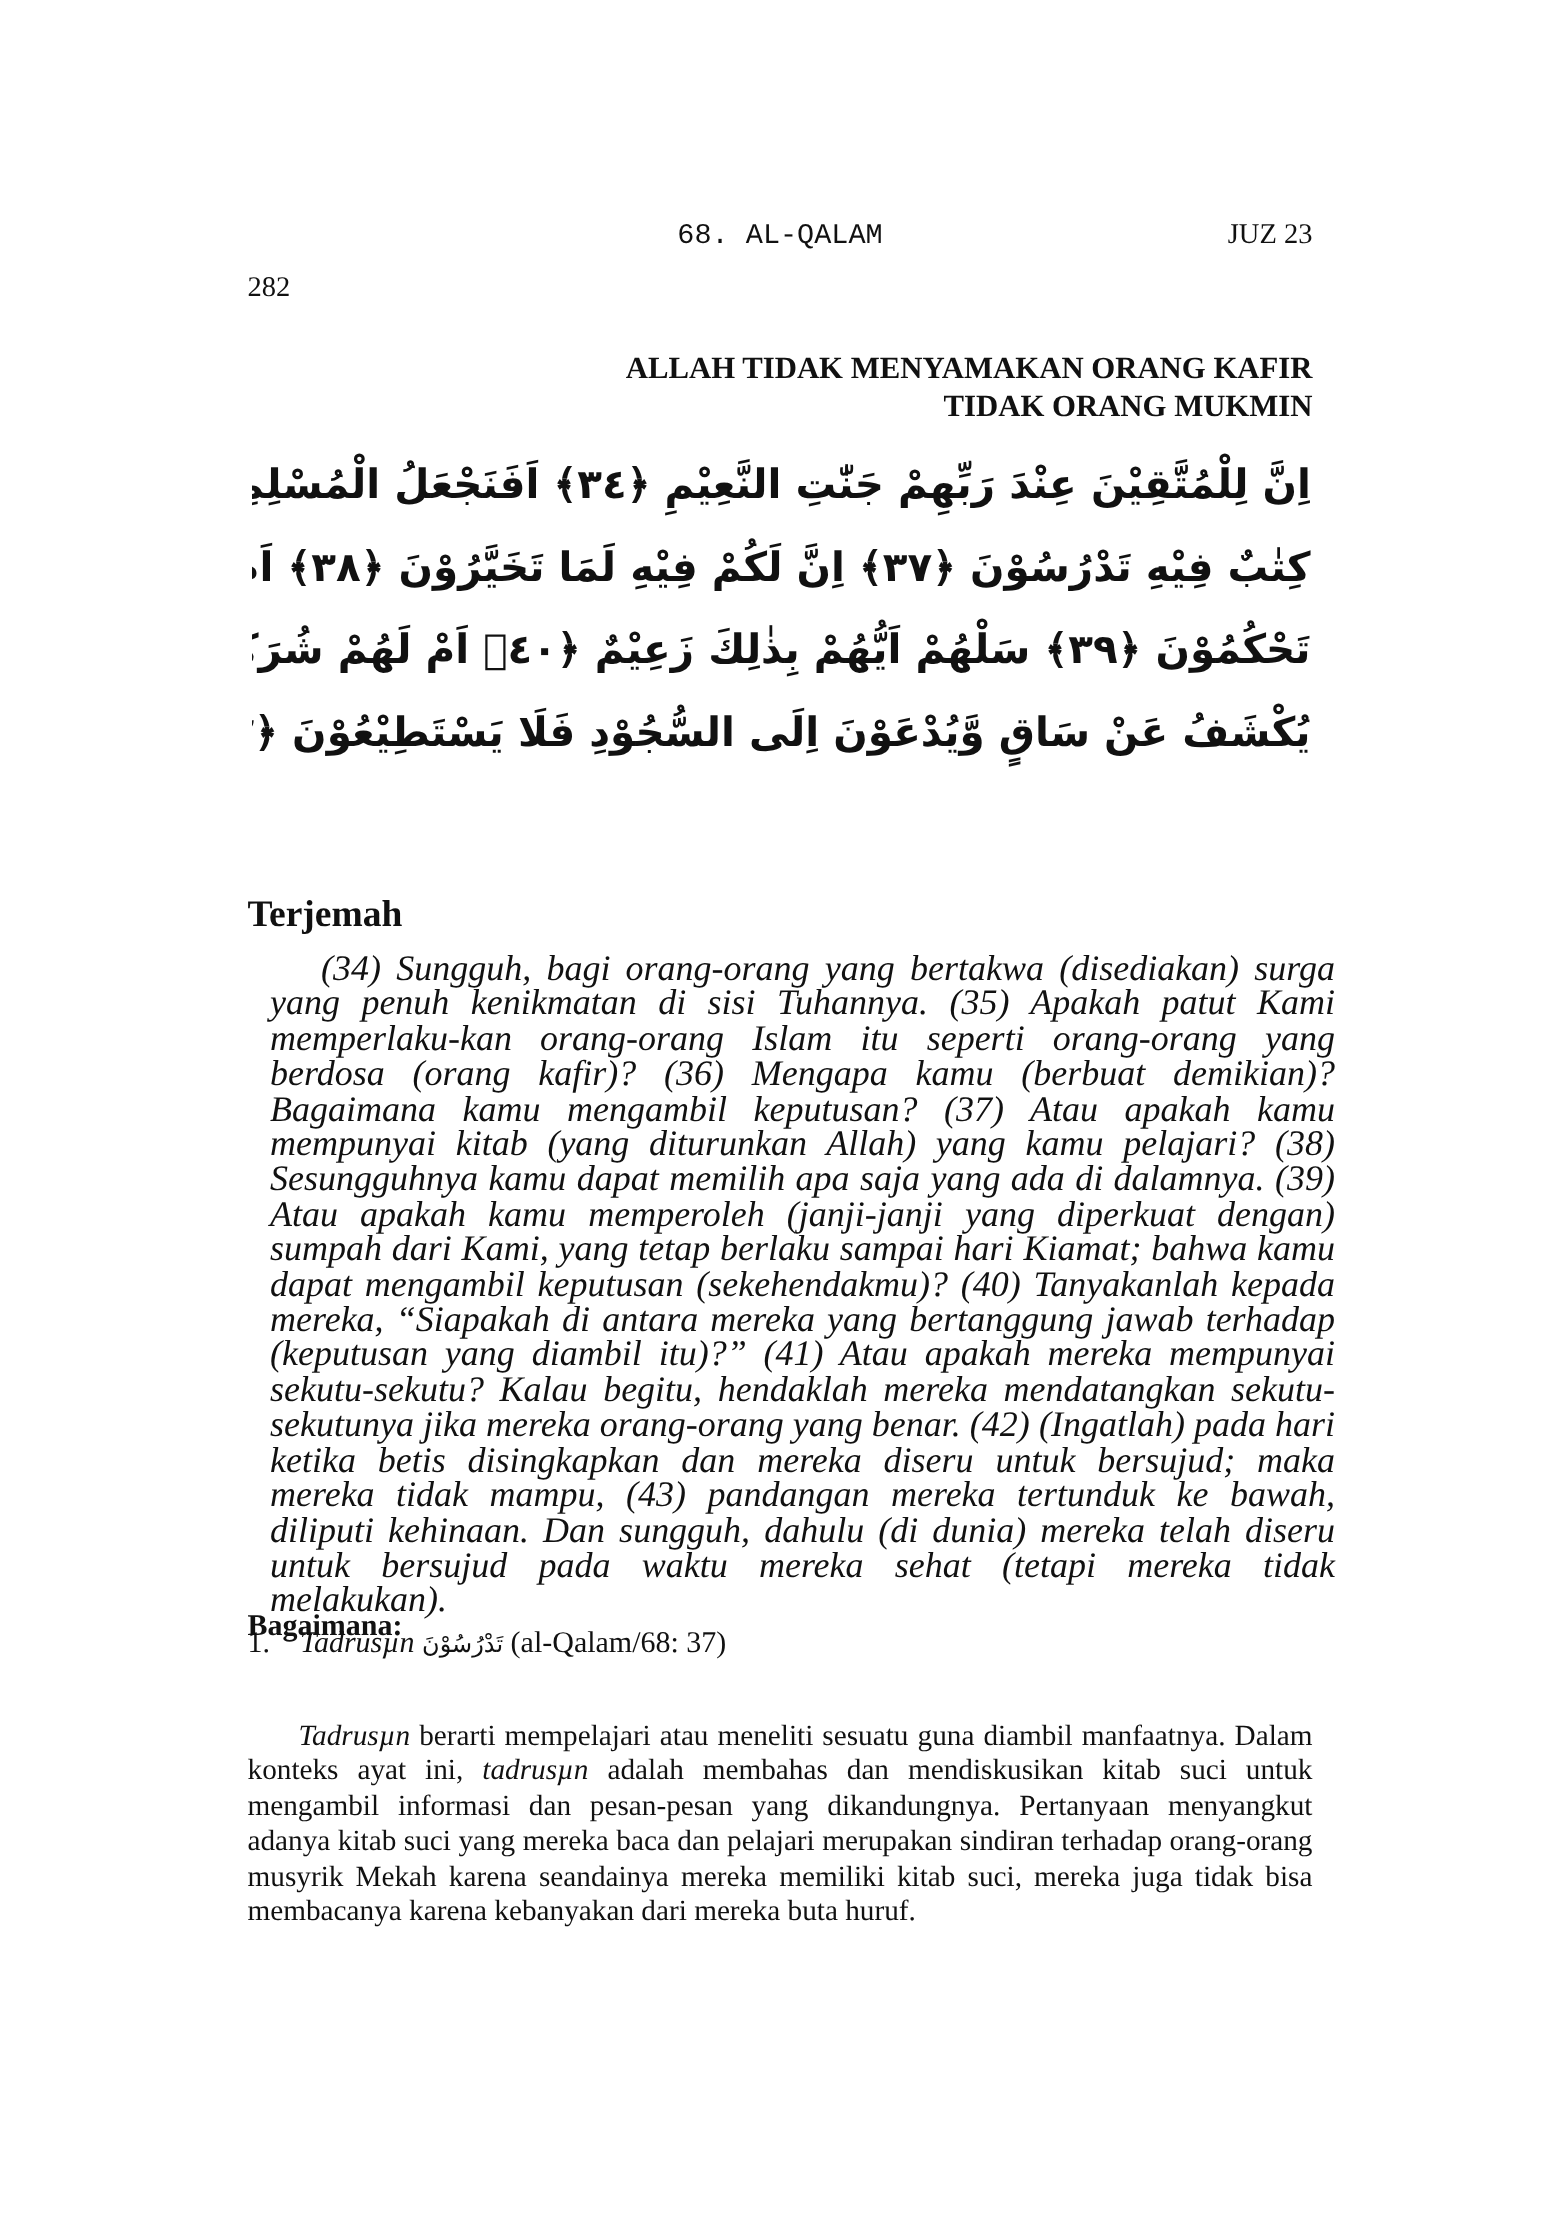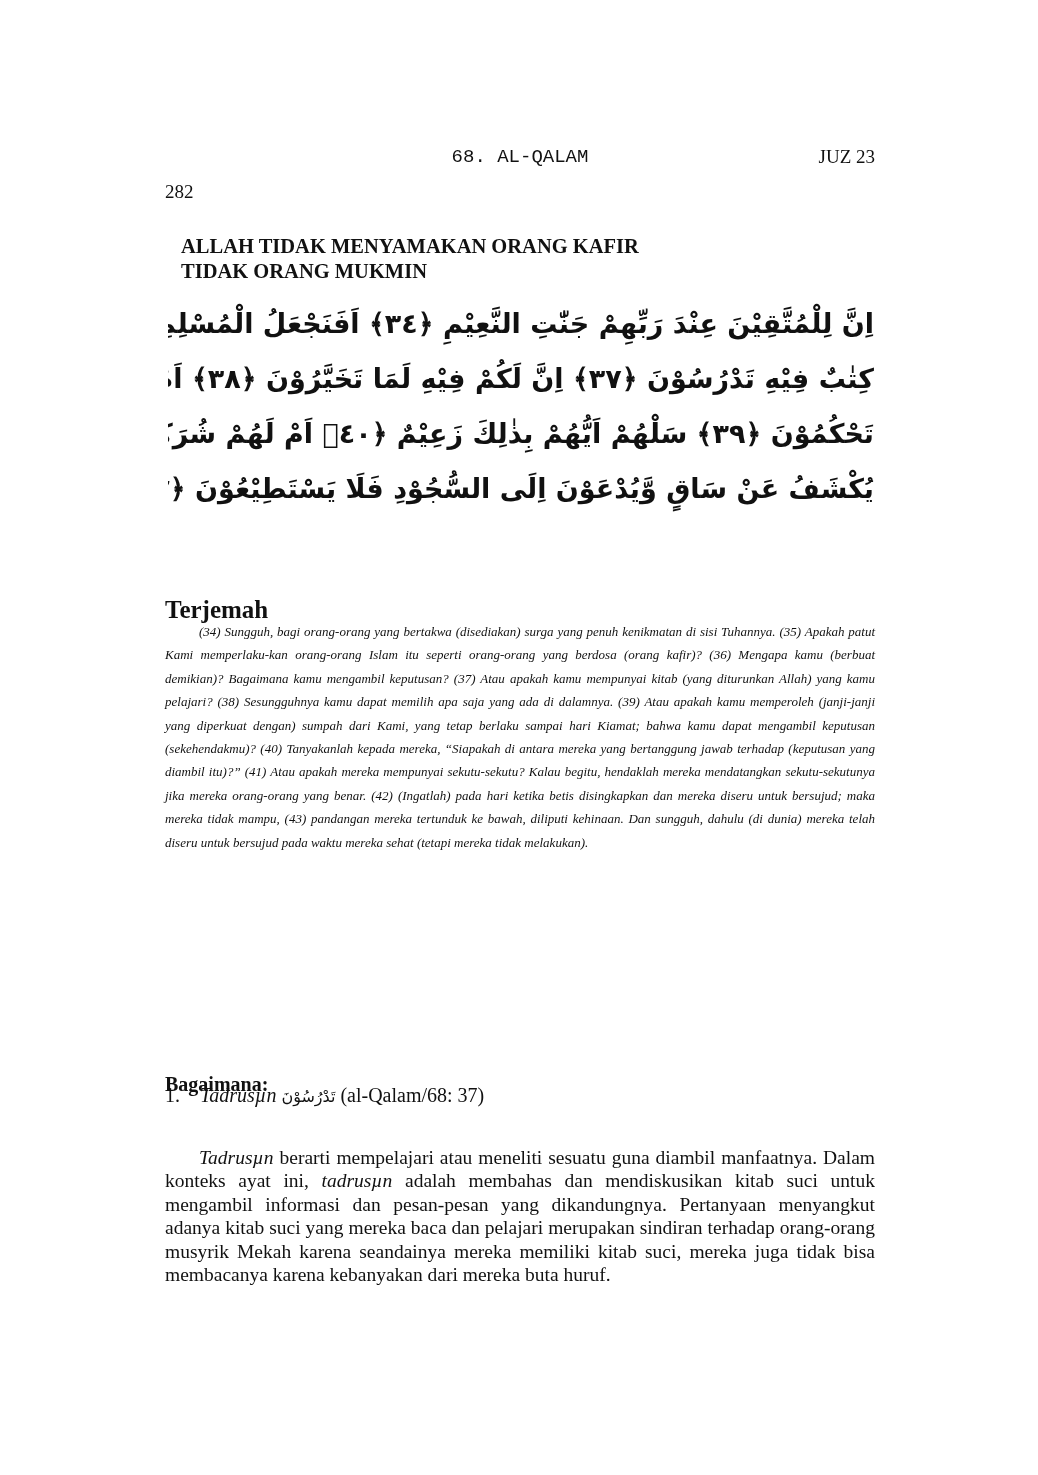--- a/index.html
+++ b/index.html
@@ -3,30 +3,30 @@
 <meta charset="utf-8">
 <style>
   html, body { margin: 0; padding: 0; background: #ffffff; }
   body { width: 1038px; height: 1475px; position: relative; overflow: hidden;
          font-family: "Liberation Serif", serif; color: #111; }
   .running-head { position: absolute; top: 146px; left: 165px; width: 710px; height: 26px;
                   font-size: 19px; }
   .rh-page { position: absolute; left: 0; top: 0; margin-top: 35px; }
   .rh-title { position: absolute; left: 0; right: 0; text-align: center; top: 0; font-family: Liberation Mono, monospace; }
   .rh-juz { position: absolute; right: 0; top: 0; }
-  .section-title { position: absolute; top: 234px; left: 181px; width: 710px; text-align: left;
+  .section-title { position: absolute; top: 234px; left: 165px; width: 710px; text-align: right;
                    font-weight: bold; font-size: 20.5px; line-height: 25px; }
   .arabic-block { position: absolute; top: 296px; left: 168px; width: 706px; direction: rtl;
                   font-family: "DejaVu Sans", sans-serif; font-weight: bold; }
   .arabic-line { height: 55px; line-height: 55px; font-size: 27px; text-align: justify;
                  text-align-last: justify; white-space: nowrap; overflow: hidden; letter-spacing: 0; }
   .arabic-line.last { text-align-last: right; }
   .h-terjemah { position: absolute; top: 596px; left: 165px; font-weight: bold; font-size: 25px; }
   .translation { position: absolute; top: 620px; left: 165px; width: 710px; font-style: italic;
-                 font-size: 13px; line-height: 23.4px; text-align: justify; text-indent: 34px; margin: 0; }
+                 font-size: 24px; line-height: 23.4px; text-align: justify; text-indent: 34px; margin: 15px; }
   .h-kosakata { position: absolute; top: 1073px; left: 165px; font-weight: bold; font-size: 20px; }
   .vocab-item { position: absolute; top: 1084px; left: 165px; font-size: 20px; }
   .vocab-item .num { display: inline-block; width: 30px; }
   .vocab-item .term { font-style: italic; }
   .vocab-item .ar { font-family: "DejaVu Sans", sans-serif; font-size: 16px; direction: rtl;
                     unicode-bidi: isolate; }
   .vocab-desc { position: absolute; top: 1146px; left: 165px; width: 710px; font-size: 19.5px;
                 line-height: 23.4px; text-align: justify; text-indent: 34px; margin: 0; }
   .vocab-desc i { font-style: italic; }
 </style>

